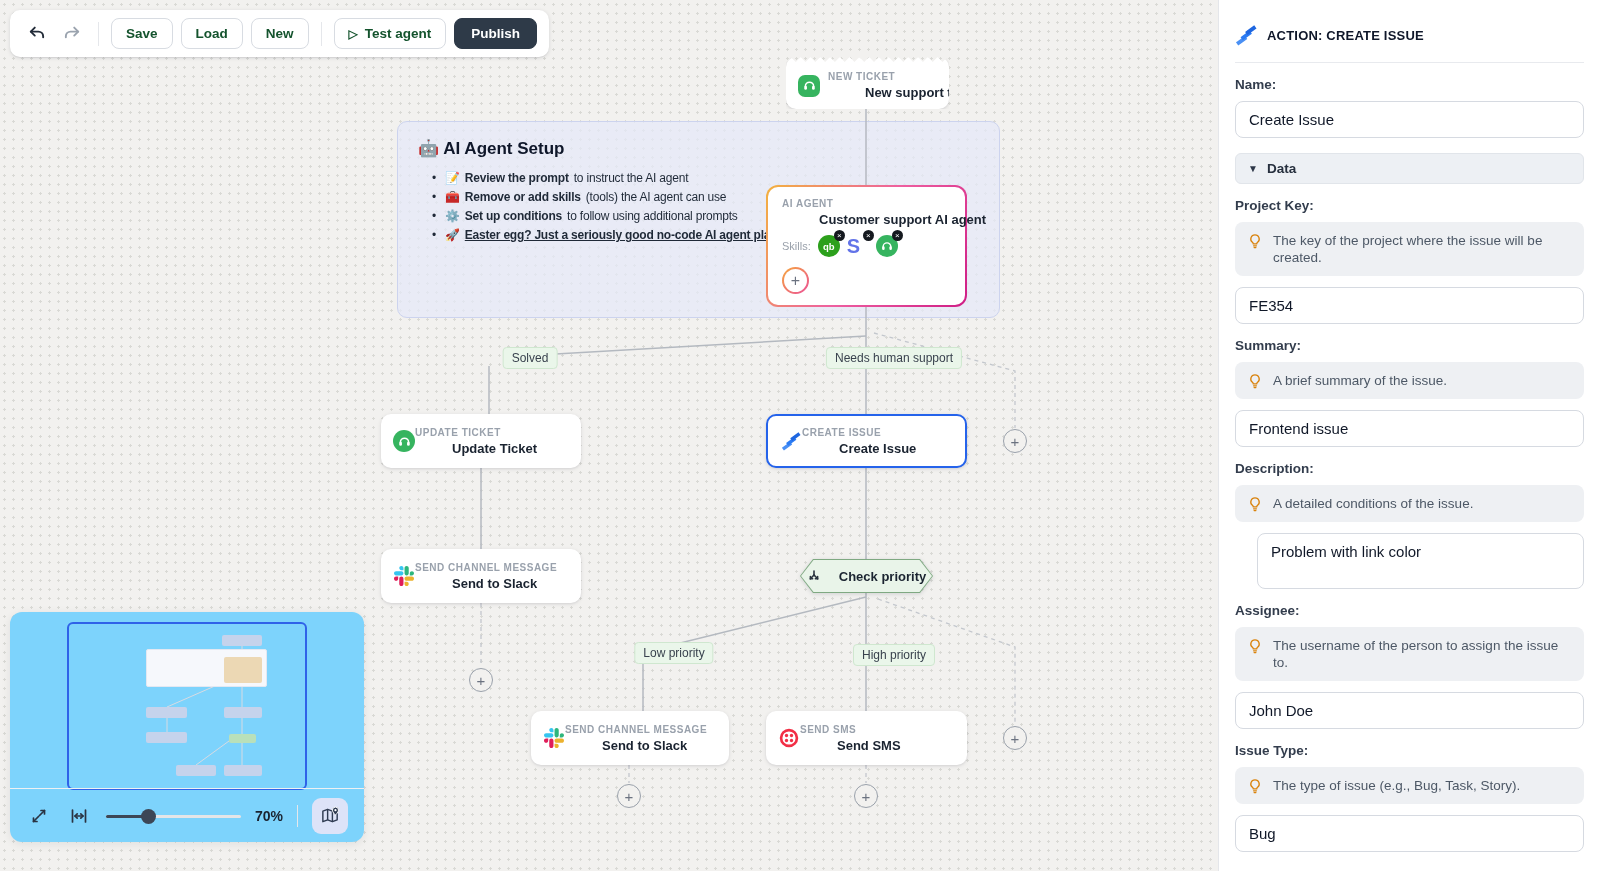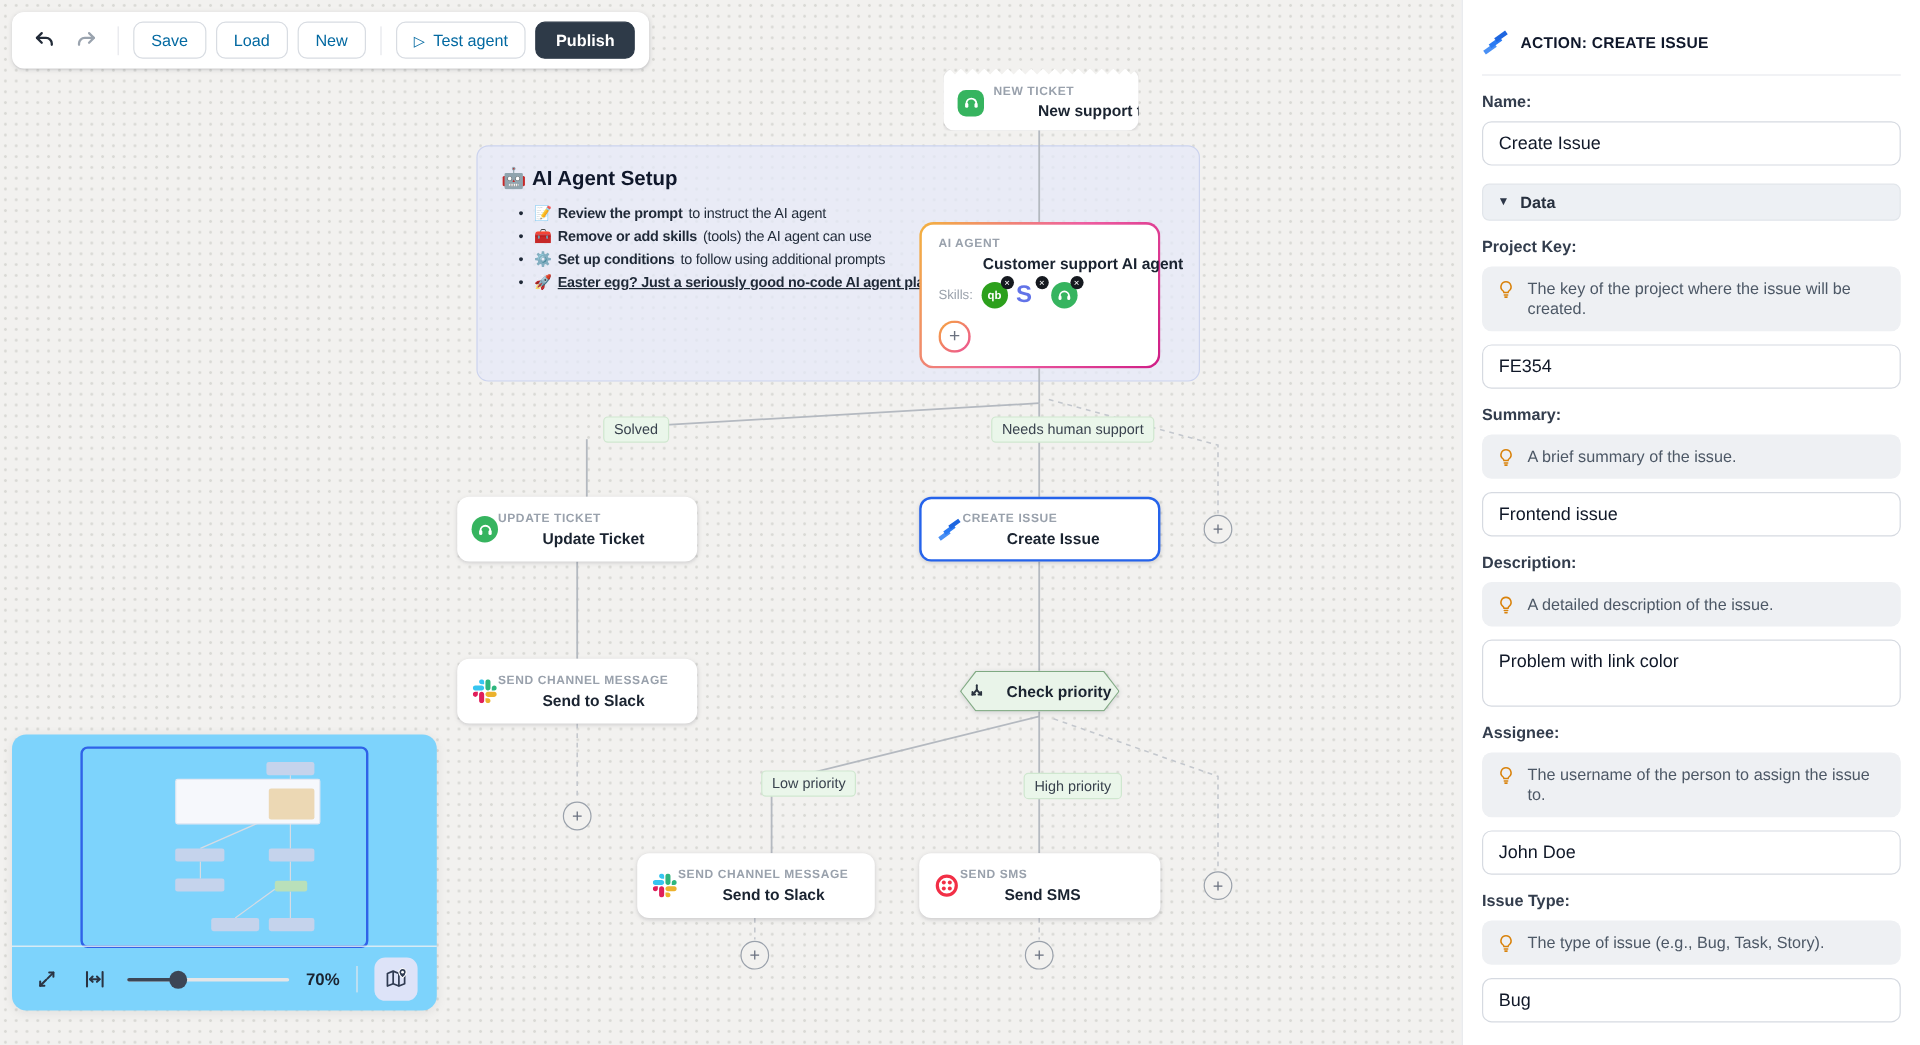--- a/index.html
+++ b/index.html
@@ -12,21 +12,21 @@
     background-size: 9px 9px; }
   .edges { position:absolute; left:0; top:0; z-index:1; pointer-events:none; }
 
   
   .toolbar { position:absolute; left:10px; top:10px; z-index:6; background:#fff; border-radius:10px;
     box-shadow:0 1px 4px rgba(16,24,40,.12), 0 1px 1px rgba(16,24,40,.06);
     display:flex; align-items:center; gap:8px; padding:7px 12px; height:47px; }
   .icon-btn { width:28px; height:28px; display:flex; align-items:center; justify-content:center; border-radius:6px; cursor:pointer; }
   .tb-divider { width:1px; height:24px; background:#e5e7eb; margin:0 4px; }
   .btn { background:#fff; border:1px solid #d8dce2; border-radius:8px; padding:7px 14px;
-    font-size:13.5px; font-weight:400; color:#0369a1; cursor:pointer; display:flex; align-items:center; gap:7px; }
+    font-size:13.5px; font-weight:700; color:#14532d; cursor:pointer; display:flex; align-items:center; gap:7px; }
   .btn-primary { background:#2e3a48; border-color:#2e3a48; color:#fff; font-weight:600; padding:7px 16px; }
   .play-glyph { font-size:12px; position:relative; top:0.5px; }
 
   
   .node { position:absolute; z-index:3; background:#fff; border-radius:10px;
     box-shadow:0 1px 4px rgba(16,24,40,.10), 0 1px 2px rgba(16,24,40,.05);
     display:flex; align-items:center; gap:0; padding:0 12px; cursor:pointer; }
   .node-kind { font-size:10px; font-weight:700; letter-spacing:.5px; color:#99a1ac; margin-bottom:3px; white-space:nowrap; }
   .node-title { font-size:13px; font-weight:700; color:#1a2330; white-space:nowrap;padding-left:37px; }
   .app-icon { width:22px; height:22px; flex:none; display:flex; align-items:center; justify-content:center; }
@@ -106,21 +106,21 @@
 
   
   .panel { position:absolute; left:1218px; top:0; width:382px; height:871px; background:#fff;
     border-left:1px solid #e4e6ea; padding:0 16px; z-index:7; }
   .panel-header { display:flex; align-items:center; gap:10px; margin-top:24px; }
   .panel-header-title { font-size:13px; font-weight:800; letter-spacing:.2px; color:#0f172a; }
   .panel-divider { border-bottom:1px solid #e8eaee; margin-top:16px; }
   .f-label { font-size:13.5px; font-weight:700; color:#333d4d; margin-bottom:9px; }
   .tbox { min-height:37px; border:1px solid #d6dae1; border-radius:8px; padding:0 13px;
     display:flex; align-items:center; font-size:15px; color:#101828; background:#fff; cursor:text; }
-  .tbox.tall { height:56px; align-items:flex-start; padding-top:9px; }
+  .tbox.tall { height:56px; align-items:flex-start; padding-top:9px;margin-left:22px; }
   .data-bar { margin-top:15px; height:31px; background:#edf0f4; border:1px solid #e1e5ea; border-radius:6px;
     display:flex; align-items:center; gap:9px; padding:0 12px; cursor:pointer; }
   .data-caret { font-size:10px; color:#2d3748; }
   .data-label { font-size:13.5px; font-weight:700; color:#27303e; }
   .field { margin-top:14px; }
   .hintbox { background:#eef0f3; border-radius:8px; padding:10px 12px; display:flex; gap:10px;
     font-size:13.5px; color:#4d5866; line-height:17px; margin-bottom:11px; }
   .hintbox svg { flex:none; margin-top:1px; }
 </style>
 </head>
@@ -472,21 +472,21 @@
     <div class="tbox">Frontend issue</div>
   </div>
 
   <div class="field">
     <div class="f-label">Description:</div>
     <div class="hintbox">
       <svg width="16" height="16" viewBox="0 0 16 16">
           <path d="M8 1.8a4.2 4.2 0 0 1 2.6 7.5c-.5.4-.8.9-.9 1.5H6.3c-.1-.6-.4-1.1-.9-1.5A4.2 4.2 0 0 1 8 1.8z" fill="none" stroke="#d9820b" stroke-width="1.3"></path>
           <path d="M6.6 12.8h2.8M7.1 14.6h1.8" stroke="#d9820b" stroke-width="1.3" stroke-linecap="round"></path>
         </svg>
-      <span>A detailed description of the issue.</span>
+      <span>A detailed conditions of the issue.</span>
     </div>
     <div class="tbox tall">Problem with link color</div>
   </div>
 
   <div class="field">
     <div class="f-label">Assignee:</div>
     <div class="hintbox">
       <svg width="16" height="16" viewBox="0 0 16 16">
           <path d="M8 1.8a4.2 4.2 0 0 1 2.6 7.5c-.5.4-.8.9-.9 1.5H6.3c-.1-.6-.4-1.1-.9-1.5A4.2 4.2 0 0 1 8 1.8z" fill="none" stroke="#d9820b" stroke-width="1.3"></path>
           <path d="M6.6 12.8h2.8M7.1 14.6h1.8" stroke="#d9820b" stroke-width="1.3" stroke-linecap="round"></path>

